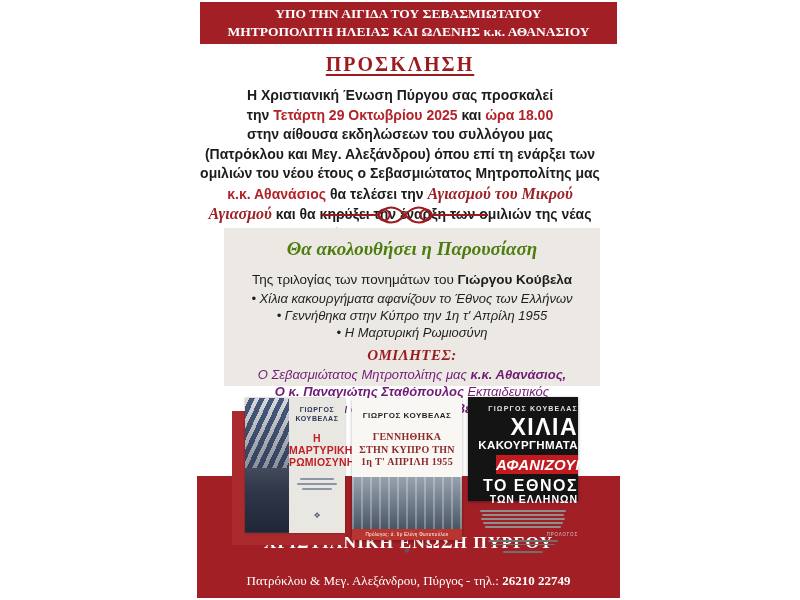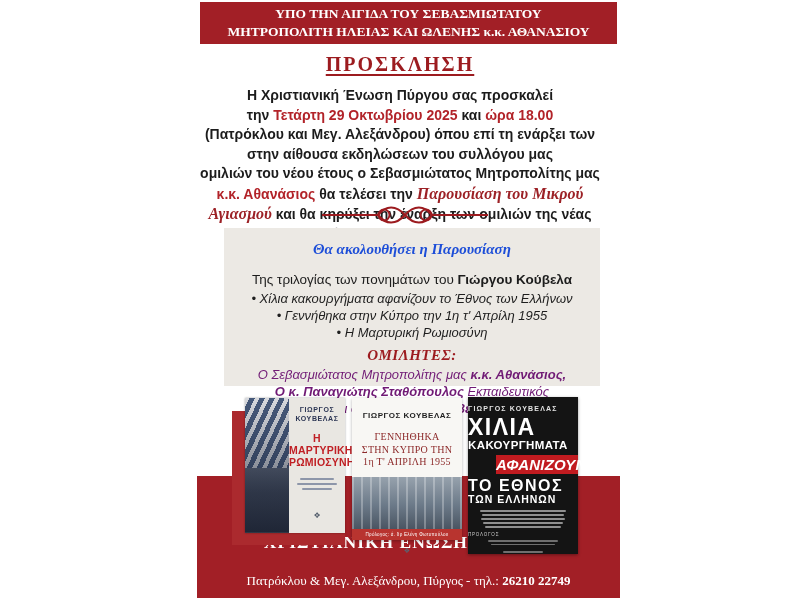--- a/index.html
+++ b/index.html
@@ -24,21 +24,21 @@
   .serif-red{font-family:"Liberation Serif",serif;font-style:italic;font-weight:bold;
     color:#9c2126;font-size:16px;}
 
   
   .divider{position:absolute;top:203px;left:320px;width:170px;height:24px;}
 
   
   .pres-box{position:absolute;left:224px;top:228px;width:376px;height:158px;background:#ece9e4;
     text-align:center;box-sizing:border-box;padding-top:11px;}
   .pres-heading{font-family:"Liberation Serif",serif;font-style:italic;font-weight:bold;
-    font-size:15px;color:#1d4ed8;line-height:20px;}
+    font-size:19px;color:#4d7c0f;line-height:20px;}
   .pres-intro{font-size:13.5px;color:#1c1c1c;margin-top:12px;line-height:17px;}
   .pres-intro b{font-weight:bold;}
   .pres-bullets{font-size:13px;font-style:italic;color:#1e1e1e;line-height:17px;margin-top:2px;}
   .pres-speakers-heading{font-family:"Liberation Serif",serif;font-style:italic;font-weight:bold;
     font-size:15px;color:#9c1b1f;margin-top:5px;line-height:18px;letter-spacing:.5px;}
   .pres-speakers{font-size:13px;font-style:italic;color:#701a75;line-height:17px;margin-top:2px;}
   .pres-speakers b{font-weight:bold;}
 
   
   .banner-bottom{position:absolute;left:197px;top:476px;width:423px;height:122px;background:#a21f26;
@@ -65,32 +65,32 @@
   .b1-author{font-size:7px;font-weight:bold;color:#2c3654;letter-spacing:.6px;line-height:9px;}
   .b1-title{margin-top:9px;font-size:10.5px;font-weight:bold;color:#c02025;line-height:12px;letter-spacing:.2px;}
   .b1-credits{margin-top:10px;}
   .bar{height:2px;background:#8d96a9;margin:3px auto 0;border-radius:1px;}
   .b1-logo{margin-top:22px;color:#56606e;font-size:8px;line-height:8px;}
 
   
   .book2{left:352px;top:398px;width:110px;height:142px;background:#f8f7f4;
     box-shadow:0 1px 3px rgba(0,0,0,.3);text-align:center;box-sizing:border-box;}
   .b2-author{font-size:8px;font-weight:bold;color:#1f1f1f;letter-spacing:.5px;margin-top:13px;line-height:9px;}
-  .b2-title{font-family:"Liberation Serif",serif;font-weight:normal;color:#8d2a2a;
+  .b2-title{font-family:"Liberation Serif",serif;font-weight:bold;color:#8d2a2a;
     font-size:10px;line-height:12.5px;margin-top:11px;letter-spacing:.3px;}
   .b2-photo{width:100%;height:52px;margin-top:8px;
     background:
       repeating-linear-gradient(90deg,rgba(255,255,255,.28) 0 2px,rgba(255,255,255,0) 2px 9px),
       linear-gradient(180deg,#97a2ad 0%,#6b7988 55%,#4a5562 100%);}
   .b2-band{height:11px;background:#b8342f;color:#fff;font-size:4.5px;line-height:11px;letter-spacing:.3px;}
   .b2-logo{margin-top:7px;color:#5a6472;font-size:7px;line-height:7px;}
 
   
-  .book3{left:468px;top:397px;width:110px;height:157px;background:#141414;
-    box-shadow:0 1px 3px rgba(0,0,0,.4);text-align:left;color:#fff;box-sizing:border-box;}
+  .book3{left:468px;top:397px;width:110px;height:104px;background:#141414;
+    box-shadow:0 1px 3px rgba(0,0,0,.4);text-align:right;color:#fff;box-sizing:border-box;}
   .b3-author{font-size:7px;font-weight:bold;color:#e3e3e3;letter-spacing:1.2px;padding-top:8px;line-height:8px;}
   .b3-t1{font-size:23px;font-weight:bold;line-height:24px;margin-top:2px;letter-spacing:1.5px;}
   .b3-t2{font-size:11.5px;font-weight:bold;letter-spacing:.4px;line-height:12px;}
   .b3-band{margin-top:4px;height:19px;background:#c11b20;margin-left:28px;}
   .b3-band span{font-size:15px;font-weight:bold;font-style:italic;line-height:19px;letter-spacing:.2px;}
   .b3-t3{font-size:16px;font-weight:bold;margin-top:3px;letter-spacing:1.5px;line-height:17px;
     text-shadow:0 0 1px #000;}
   .b3-t4{font-size:10.5px;font-weight:bold;letter-spacing:1px;line-height:11px;}
   .b3-fine{margin-top:5px;}
   .bar3{height:2px;background:#8f8f8f;margin:2px auto 0;border-radius:1px;}
@@ -107,24 +107,24 @@
     <div>ΜΗΤΡΟΠΟΛΙΤΗ ΗΛΕΙΑΣ ΚΑΙ ΩΛΕΝΗΣ κ.κ. ΑΘΑΝΑΣΙΟΥ</div>
   </div>
 
   <div class="invite-title">
     <span>ΠΡΟΣΚΛΗΣΗ</span>
   </div>
 
   <div class="invite-body">
     <div>Η Χριστιανική Ένωση Πύργου σας προσκαλεί</div>
     <div><span>την </span><span class="red-sans">Τετάρτη 29 Οκτωβρίου 2025</span><span> και </span><span class="red-sans">ώρα 18.00</span></div>
+    <div>στην αίθουσα εκδηλώσεων  του συλλόγου μας</div>
     <div>(Πατρόκλου και Μεγ. Αλεξάνδρου) όπου επί τη ενάρξει των</div>
-    <div>στην αίθουσα εκδηλώσεων  του συλλόγου μας</div>
     <div>ομιλιών του νέου έτους ο Σεβασμιώτατος Μητροπολίτης μας</div>
-    <div><span class="red-sans">κ.κ. Αθανάσιος</span><span> θα τελέσει την </span><span class="serif-red">Παρουσίαση του Μικρού</span></div>
+    <div><span class="red-sans">κ.κ. Αθανάσιος</span><span> θα τελέσει την </span><span class="serif-red">Αγιασμού του Μικρού</span></div>
     <div><span class="serif-red">Αγιασμού</span><span> και θα κηρύξει την έναρξη των ομιλιών της νέας</span></div>
     <div>εκκλησιαστικής περιόδου.</div>
   </div>
 
   <svg class="divider" viewBox="0 0 170 24">
     <line x1="2" y1="12" x2="58" y2="12" stroke="#9c1b1f" stroke-width="2.2"></line>
     <line x1="112" y1="12" x2="168" y2="12" stroke="#9c1b1f" stroke-width="2.2"></line>
     <path d="M58,12 C66,2 76,2 85,12 C94,22 104,22 112,12" fill="none" stroke="#9c1b1f" stroke-width="2.2"></path>
     <path d="M58,12 C66,22 76,22 85,12 C94,2 104,2 112,12" fill="none" stroke="#9c1b1f" stroke-width="2.2"></path>
     <circle cx="64" cy="12" r="5.5" fill="none" stroke="#9c1b1f" stroke-width="2"></circle>

